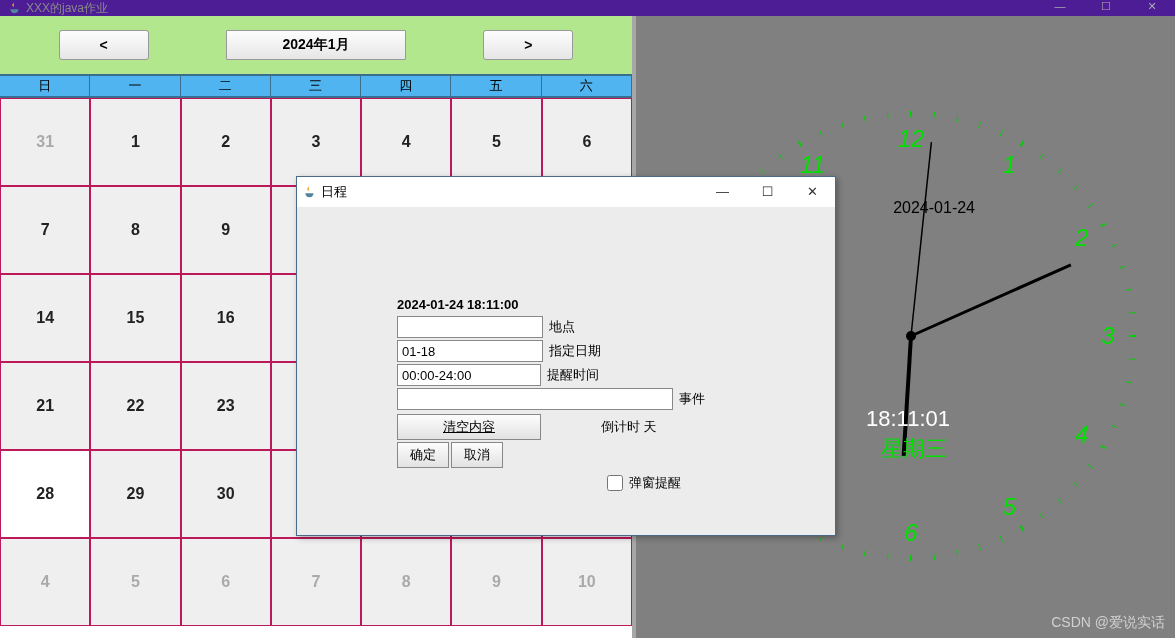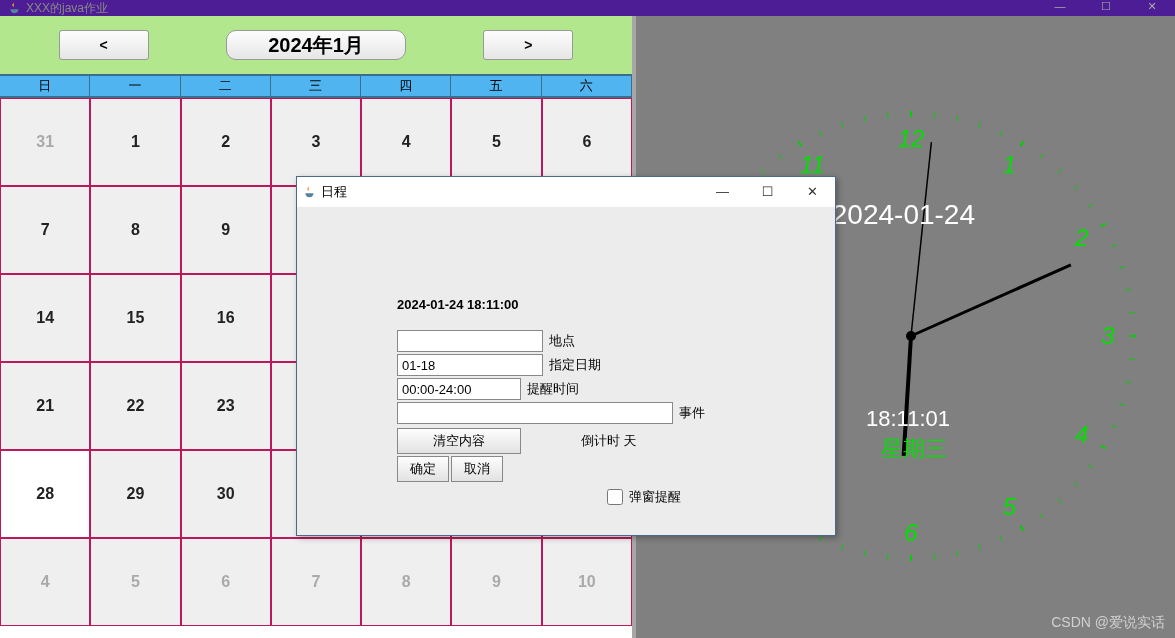--- a/index.html
+++ b/index.html
@@ -9,50 +9,50 @@
 .titlebar .java-icon { width: 14px; height: 14px; margin-right: 4px; }
 .win-controls { position: absolute; top: 0; right: 0; display: flex; }
 .win-controls div { width: 46px; height: 16px; text-align: center; color: #aaa; font-size: 11px; }
 
 .main { display: flex; height: 622px; }
 .left { width: 636px; border-right: 4px solid #a7a7a7; }
 .right { flex: 1; background: #808080; position: relative; }
 
 .cal-header { background: #b3e78e; height: 58px; display: flex; align-items: center; justify-content: space-around; padding: 0 20px; }
 .cal-btn { width: 90px; height: 30px; background: linear-gradient(#fdfdfd,#e6e6e6); border: 1px solid #999; border-radius: 3px; font-size: 14px; font-weight: bold; cursor: pointer; }
-.cal-month-btn { width: 180px; height: 30px; background: linear-gradient(#fdfdfd,#e6e6e6); border: 1px solid #999; border-radius: 10px; font-size: 20px; font-weight: bold; cursor: pointer; }
+.cal-month-btn { width: 180px; height: 30px; background: linear-gradient(#fdfdfd,#e6e6e6); border: 1px solid #999; border-radius: 1px; font-size: 14px; font-weight: bold; cursor: pointer; }
 
 .dow { background: #4fb4f0; display: flex; border-top: 2px solid #3a6f8f; border-bottom: 2px solid #3a6f8f; }
 .dow div { flex: 1; text-align: center; font-size: 13px; color: #000; padding: 1px 0; border-right: 1px solid #3a6f8f; }
 
 .grid { }
 .week { display: flex; height: 88px; }
 .day { flex: 1; border: 1px solid #be185d; background: #efefef; display: flex; align-items: center; justify-content: center; font-size: 16px; font-weight: bold; color: #222; }
 .day.dim { color: #aaa; }
 .day.selected { background: #fff; }
 
-.clock-date { position: absolute; top: 183px; right: 200px; color: #ffffff; font-size: 28px; }
+.clock-date { position: absolute; top: 183px; right: 200px; color: #000000; font-size: 16px; }
 .clock-time { position: absolute; top: 390px; left: 230px; color: #ffffff; font-size: 22px; }
 .clock-dow  { position: absolute; top: 418px; left: 245px; color: #00e000; font-size: 22px; }
 
 .watermark { position: absolute; bottom: 6px; right: 10px; color: #d0d0d0; font-size: 14px; margin-top: 12px; }
 
 .dialog { position: absolute; top: 176px; left: 296px; width: 540px; height: 360px; background: #ececec; border: 1px solid #4a6a8a; box-shadow: 2px 2px 6px rgba(0,0,0,0.3); }
 .dlg-title { height: 30px; display: flex; align-items: center; padding: 0 6px; background: #fff; font-size: 13px; }
 .dlg-title .java-icon { margin-right: 4px; }
 .dlg-ctrls { position: absolute; top: 0; right: 0; display: flex; }
 .dlg-ctrls div { width: 45px; height: 28px; display: flex; align-items: center; justify-content: center; font-size: 13px; color: #333; }
 .dlg-body { padding: 90px 0 0 100px; font-size: 13px; }
 .dlg-row { display: flex; align-items: center; margin-bottom: 2px; }
 .dlg-row input[type=text] { height: 22px; border: 1px solid #888; padding: 0 4px; font-size: 13px; background: #fff; }
 .dlg-row .lab { margin-left: 6px; }
-.dlg-dt { font-weight: bold; margin-bottom: 18px; }
+.dlg-dt { font-weight: bold; margin-bottom: 4px; }
 .dlg-btns { display: flex; margin-top: 4px; align-items: center; }
 .dlg-button { width: 52px; height: 26px; background: linear-gradient(#fdfdfd,#e2e2e2); border: 1px solid #888; font-size: 13px; cursor: pointer; }
-.dlg-button.wide { width: 124px; }
+.dlg-button.wide { width: 144px; text-decoration: underline; }
 .countdown { margin-left: 60px; }
 .chk-row { margin-top: 6px; display: flex; align-items: center; }
 .chk-row input { margin-right: 6px; margin-left: 210px; width: 16px; height: 16px; }
 
 svg.java-icon path.cup { fill:#5382a1; }
 svg.java-icon path.steam { fill:#f8981d; }
 </style>
 </head>
 <body>
 
@@ -244,21 +244,21 @@
     <div class="dlg-dt">2024-01-24   18:11:00</div>
     <div class="dlg-row">
       <input type="text" style="width: 146px;" value="">
       <span class="lab">地点</span>
     </div>
     <div class="dlg-row">
       <input type="text" style="width: 146px;" value="01-18">
       <span class="lab">指定日期</span>
     </div>
     <div class="dlg-row">
-      <input type="text" style="width: 124px;" value="00:00-24:00">
+      <input type="text" style="width: 144px;" value="00:00-24:00">
       <span class="lab">提醒时间</span>
     </div>
     <div class="dlg-row">
       <input type="text" style="width: 276px;" value="">
       <span class="lab">事件</span>
     </div>
     <div class="dlg-btns">
       <button class="dlg-button wide">清空内容</button>
       <span class="countdown">倒计时   天</span>
     </div>

